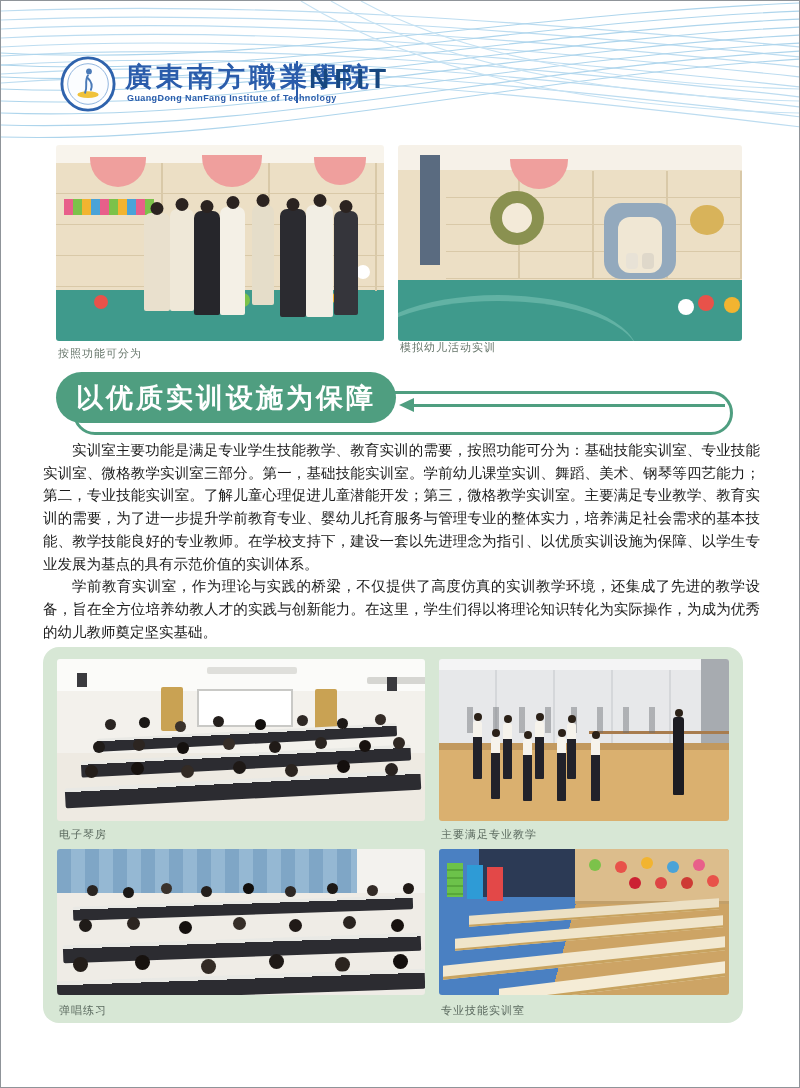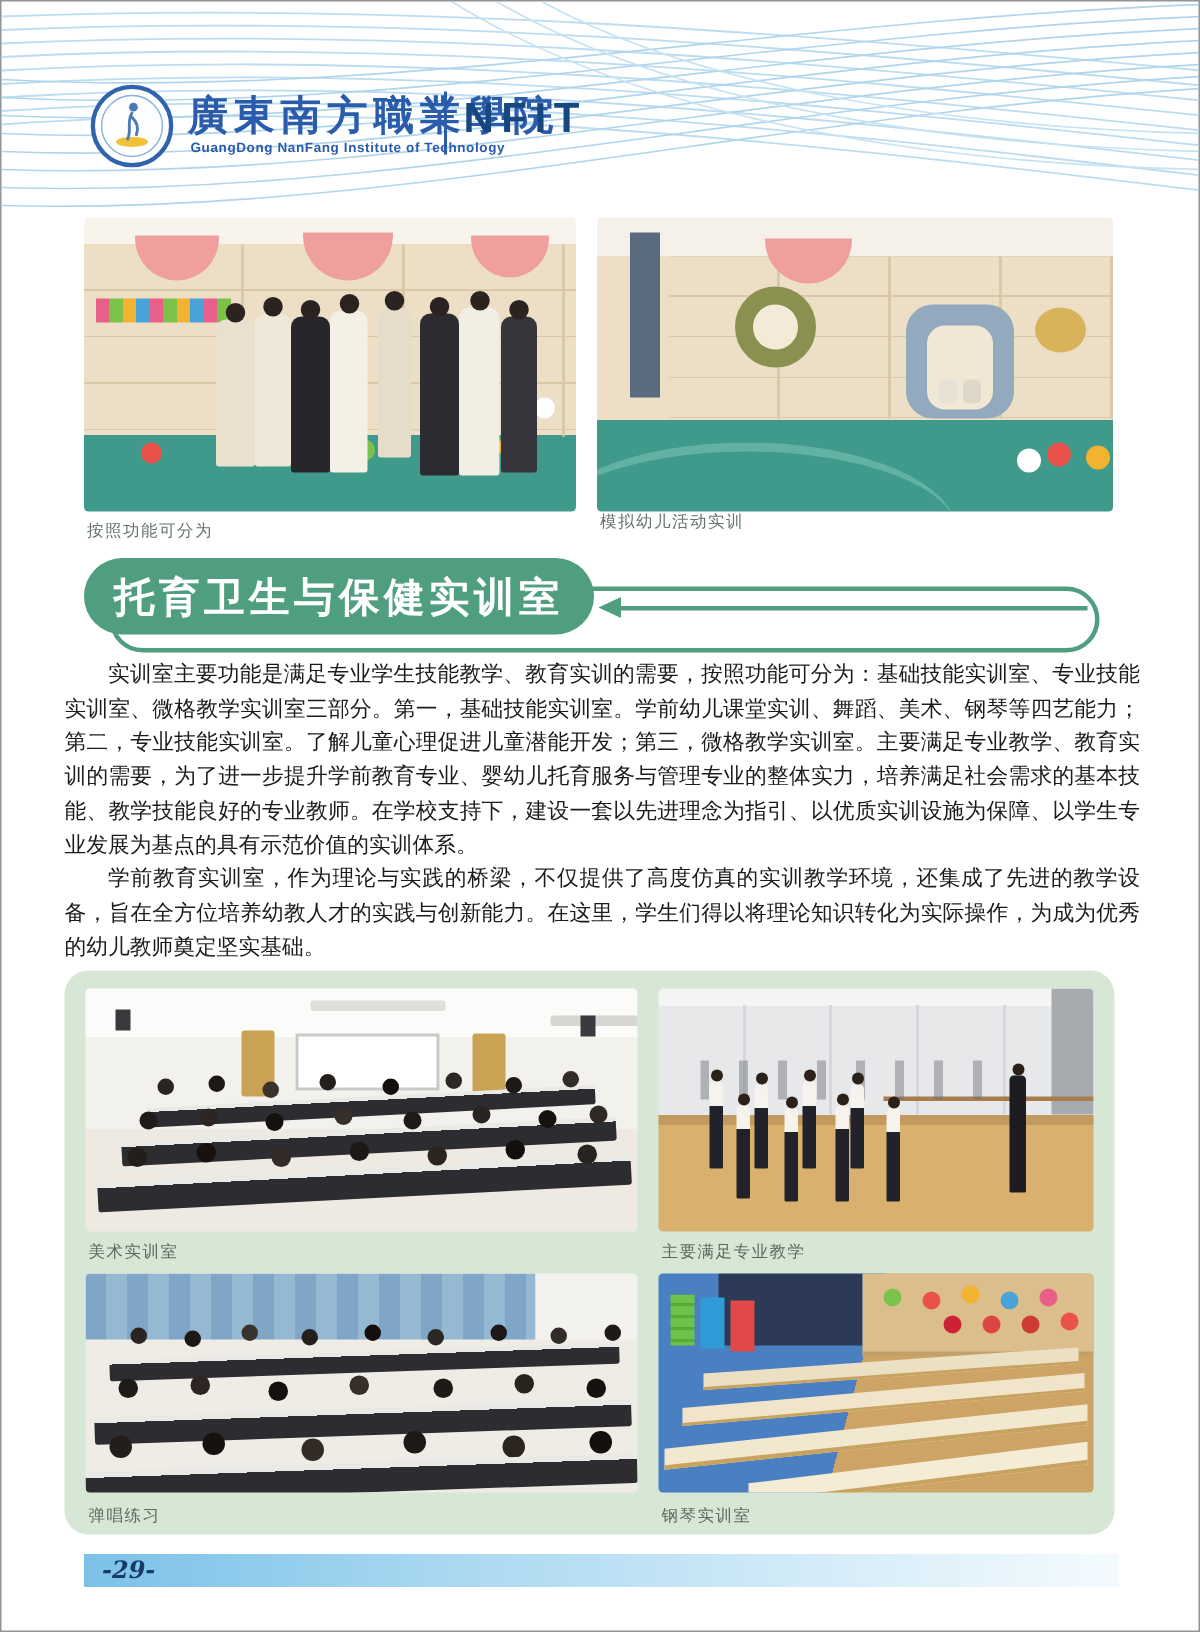--- a/index.html
+++ b/index.html
@@ -145,21 +145,21 @@
          box-shadow:-20px 4px 0 #ffffff,26px 2px 0 #f2b430;"></div>
     <div class="abs" style="left:-40px;top:150px;width:280px;height:120px;border-radius:50%;
          border-top:6px solid #62b2a4;box-sizing:border-box;"></div>
   </div>
   <div class="caption" style="left:399px;top:339px;">模拟幼儿活动实训</div>
 
   <div class="banner-outline"></div>
   <div class="banner-line"></div>
   <div class="banner-arrowhead"></div>
   <div class="banner-pill">
-    <span>托育卫生与保健实训室</span>
+    <span>以优质实训设施为保障</span>
   </div>
 
   <div class="body-text">
     <p>实训室主要功能是满足专业学生技能教学、教育实训的需要，按照功能可分为：基础技能实训室、专业技能实训室、微格教学实训室三部分。第一，基础技能实训室。学前幼儿课堂实训、舞蹈、美术、钢琴等四艺能力；第二，专业技能实训室。了解儿童心理促进儿童潜能开发；第三，微格教学实训室。主要满足专业教学、教育实训的需要，为了进一步提升学前教育专业、婴幼儿托育服务与管理专业的整体实力，培养满足社会需求的基本技能、教学技能良好的专业教师。在学校支持下，建设一套以先进理念为指引、以优质实训设施为保障、以学生专业发展为基点的具有示范价值的实训体系。</p>
     <p>学前教育实训室，作为理论与实践的桥梁，不仅提供了高度仿真的实训教学环境，还集成了先进的教学设备，旨在全方位培养幼教人才的实践与创新能力。在这里，学生们得以将理论知识转化为实际操作，为成为优秀的幼儿教师奠定坚实基础。</p>
   </div>
 
   <div class="gallery">
 
     <div class="photo" style="left:14px;top:12px;width:368px;height:162px;
@@ -171,21 +171,21 @@
       <div class="prow" style="left:40px;top:72px;width:300px;height:13px;transform:rotate(-3deg);"></div>
       <div class="prow" style="left:24px;top:94px;width:330px;height:16px;transform:rotate(-3deg);"></div>
       <div class="prow" style="left:8px;top:120px;width:356px;height:20px;transform:rotate(-3deg);"></div>
       <div class="abs" style="left:48px;top:60px;width:11px;height:11px;border-radius:50%;background:#2a2522;
            box-shadow:34px -2px 0 #1b1816,70px 2px 0 #3a322c,108px -3px 0 #241f1c,150px 0 0 #120f0d,192px -4px 0 #2e2824,232px -1px 0 #1d1916,270px -5px 0 #332b26;"></div>
       <div class="abs" style="left:36px;top:82px;width:12px;height:12px;border-radius:50%;background:#1f1b18;
            box-shadow:40px -2px 0 #2c2521,84px 1px 0 #15110f,130px -3px 0 #362e28,176px 0 0 #201a17,222px -4px 0 #2a2420,266px -1px 0 #18120f,300px -4px 0 #2f2823;"></div>
       <div class="abs" style="left:28px;top:106px;width:13px;height:13px;border-radius:50%;background:#241e1a;
            box-shadow:46px -3px 0 #17120f,96px 0 0 #332b25,148px -4px 0 #1e1916,200px -1px 0 #2b241f,252px -5px 0 #140f0d,300px -2px 0 #292320;"></div>
     </div>
-    <div class="caption" style="left:16px;top:180px;">美术实训室</div>
+    <div class="caption" style="left:16px;top:180px;">电子琴房</div>
 
     <div class="photo" style="left:396px;top:12px;width:290px;height:162px;
                 background:linear-gradient(180deg,#f4f4f5 0 7%,#e7e8ea 7% 52%,#c2995f 52% 56%,#dab06f 56% 100%);">
       <div class="abs" style="left:0;top:11px;width:290px;height:73px;
            background:repeating-linear-gradient(90deg,transparent 0 56px,#d5d7da 56px 58px);"></div>
       <div class="abs" style="left:262px;top:0;width:28px;height:84px;background:#a7abb0;"></div>
       <div class="abs" style="left:150px;top:72px;width:140px;height:3px;background:#a87c4e;"></div>
       <div class="abs" style="left:28px;top:48px;width:200px;height:26px;opacity:.45;
            background:repeating-linear-gradient(90deg,#6b6e73 0 6px,transparent 6px 26px);"></div>
       <span class="dancer" style="left:34px;top:62px;height:58px;"></span>
@@ -223,20 +223,17 @@
            border-bottom:3px solid #c2a06a;"></div>
       <div class="abs" style="left:150px;top:10px;width:12px;height:12px;border-radius:50%;background:#7cc24a;
            box-shadow:26px 2px 0 #e8524a,52px -2px 0 #f2b430,78px 2px 0 #4aa3d8,104px 0 0 #e85f8a,118px 16px 0 #e8524a,92px 18px 0 #ce3a34,66px 18px 0 #d44,40px 18px 0 #c23;"></div>
       <div class="abs" style="left:8px;top:14px;width:16px;height:34px;
            background:repeating-linear-gradient(180deg,#6cc24a 0 6px,#58a83a 6px 8px);box-shadow:20px 2px 0 #2e9bd6,40px 4px 0 #e34848;"></div>
       <div class="abs" style="left:30px;top:58px;width:250px;height:9px;background:#ece0c4;border-bottom:2px solid #c8a35f;transform:skewY(-4deg);"></div>
       <div class="abs" style="left:16px;top:78px;width:268px;height:10px;background:#f0e5ca;border-bottom:2px solid #c8a35f;transform:skewY(-5deg);"></div>
       <div class="abs" style="left:4px;top:102px;width:282px;height:11px;background:#f2e8d0;border-bottom:3px solid #c8a35f;transform:skewY(-6deg);"></div>
       <div class="abs" style="left:60px;top:126px;width:226px;height:12px;background:#f5ecd6;border-bottom:3px solid #c8a35f;transform:skewY(-7deg);"></div>
     </div>
-    <div class="caption" style="left:398px;top:356px;">钢琴实训室</div>
-  </div>
-
-  <div class="footer-bar">
-    <span class="footer-page">-29-</span>
-  </div>
+    <div class="caption" style="left:398px;top:356px;">专业技能实训室</div>
+  </div>
+
 
 </div>
 
 </body></html>

